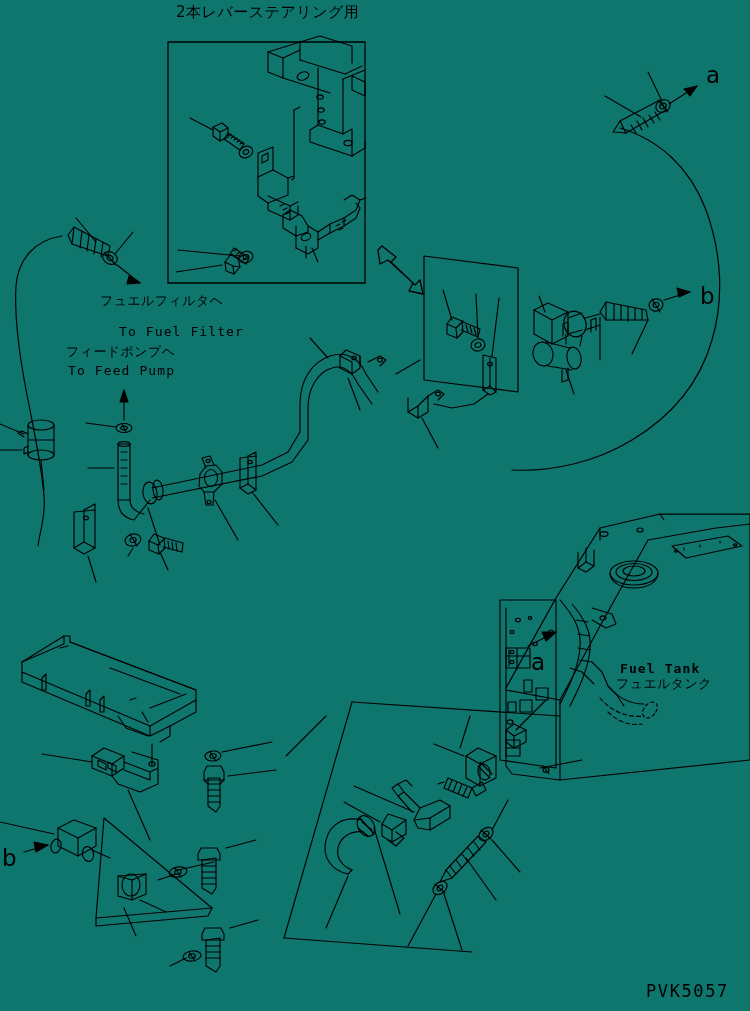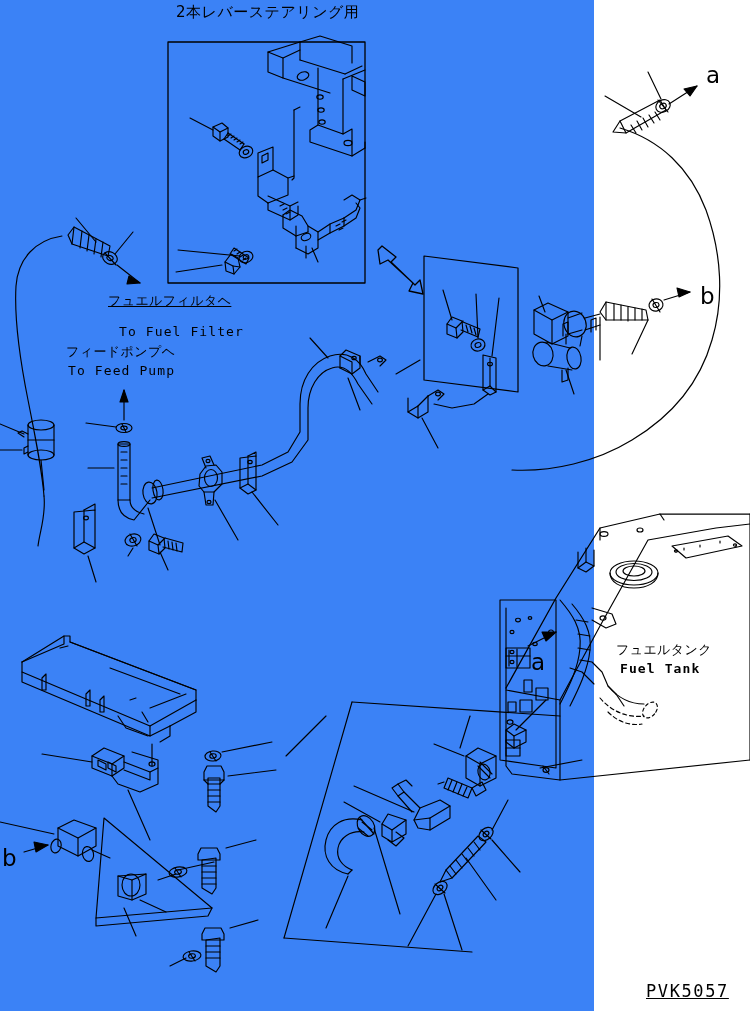--- a/index.html
+++ b/index.html
@@ -12,23 +12,23 @@
     width: 750px;
     height: 1011px;
     position: relative;
     overflow: hidden;
     font-family: "DejaVu Sans", sans-serif;
     color: #000000;
   }
   #sheet {
     position: absolute;
     left: 0; top: 0;
-    width: 594px;
+    width: 750px;
     height: 1011px;
-    background: #3b82f6;
+    background: #0f766e;
   }
   svg.layer {
     position: absolute;
     left: 0; top: 0;
     width: 750px;
     height: 1011px;
     overflow: visible;
   }
   .lbl {
     position: absolute;
@@ -52,21 +52,20 @@
     font-size: 23px;
     font-weight: 400;
     color: #000;
   }
   .partno {
     position: absolute;
     font-family: "DejaVu Sans Mono", monospace;
     font-size: 17px;
     letter-spacing: 1.6px;
     color: #000;
-    text-decoration: underline;
   }
   .insettitle-jp {
     position: absolute;
     font-family: "DejaVu Sans", sans-serif;
     font-size: 15px;
     letter-spacing: 0.5px;
   }
   .insettitle-en {
     position: absolute;
     font-family: "DejaVu Sans Mono", monospace;
@@ -659,27 +658,27 @@
 
       <g>
         <path d="M286 756 L326 716"></path>
       </g>
 
     </g>
   </svg>
 
   <div class="insettitle-jp" style="left:176px; top:3px;">2本レバーステアリング用</div>
 
-  <div class="lbl jp" style="left:108px; top:294px;text-decoration:underline;">フュエルフィルタヘ</div>
+  <div class="lbl jp" style="left:100px; top:294px;">フュエルフィルタヘ</div>
   <div class="lbl en" style="left:119px; top:325px;">To Fuel Filter</div>
 
   <div class="lbl jp" style="left:66px; top:345px;">フィードポンプヘ</div>
   <div class="lbl en" style="left:68px; top:364px;">To Feed Pump</div>
 
-  <div class="lbl jp" style="left:616px; top:643px;">フュエルタンク</div>
+  <div class="lbl jp" style="left:616px; top:677px;">フュエルタンク</div>
   <div class="lbl en" style="left:620px; top:662px;font-weight:bold;">Fuel Tank</div>
 
   <div class="callout" style="left:706px; top:62px;">a</div>
   <div class="callout" style="left:700px; top:283px;">b</div>
   <div class="callout" style="left:531px; top:649px;">a</div>
   <div class="callout" style="left:2px; top:845px;">b</div>
 
   <div class="partno" style="left:646px; top:981px;">PVK5057</div>
 
 </div>

